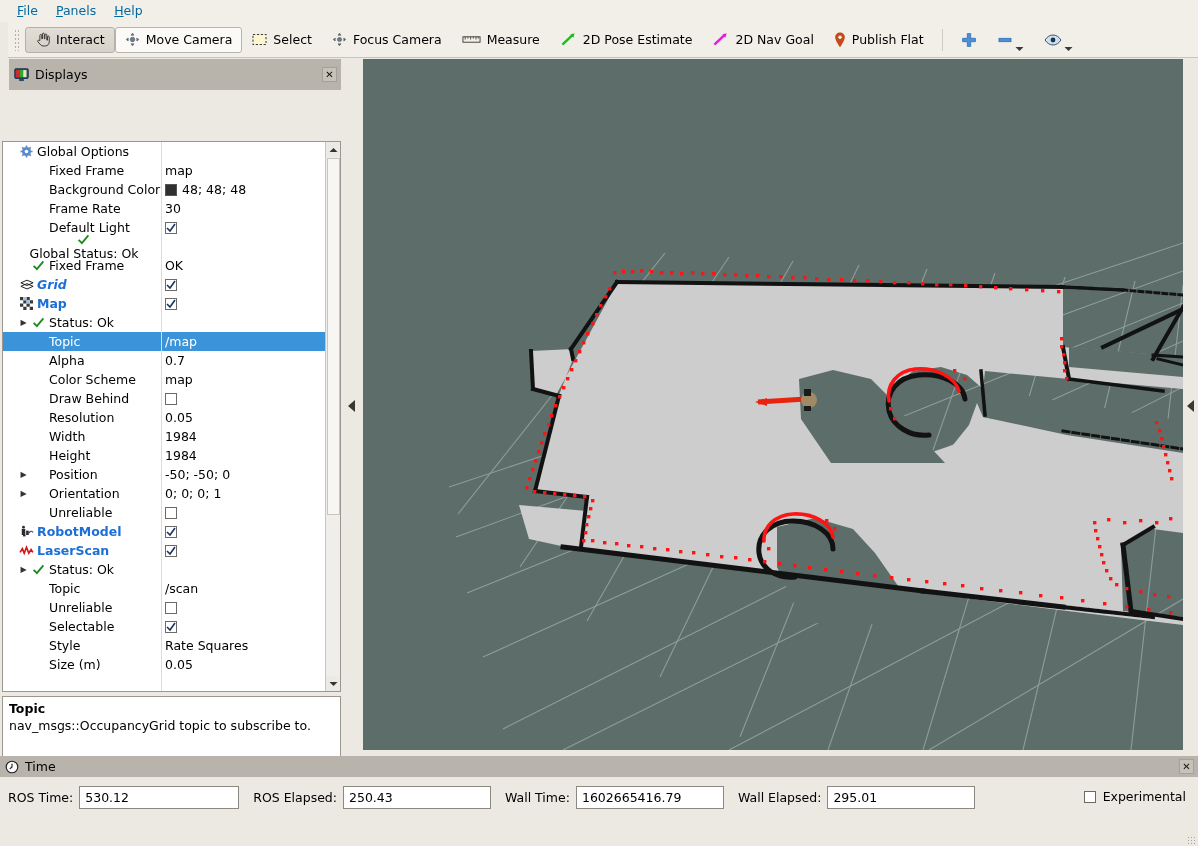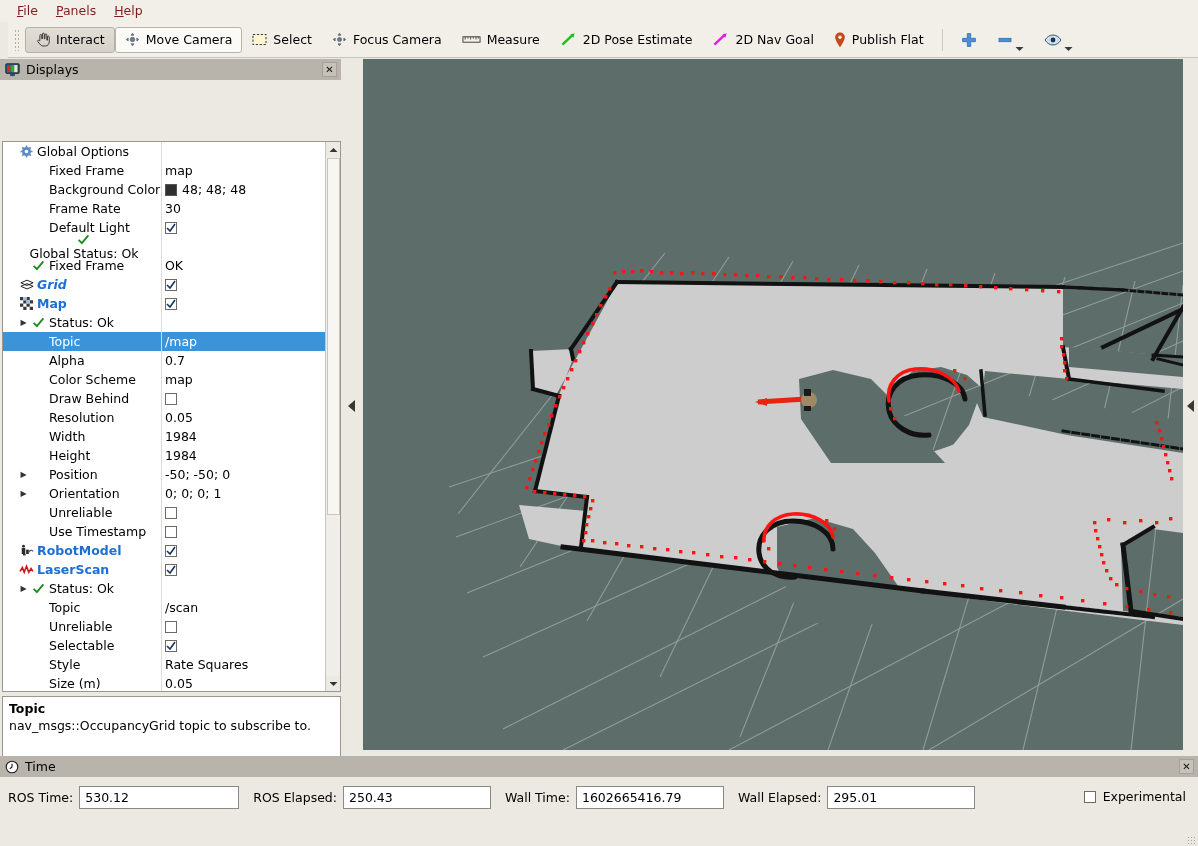--- a/index.html
+++ b/index.html
@@ -17,21 +17,21 @@
   
   #menubar {
     position: absolute; left: 0; top: 0; width: 1198px; height: 22px;
     background: #f2efe9;
     display: flex; align-items: center;
     padding-left: 8px;
   }
   .menu-item {
     padding: 2px 9px 3px 9px;
     font-size: 12.5px;
-    color: #7f1d1d;
+    color: #0369a1;
     cursor: default;
   }
   .menu-item u { text-decoration: underline; }
 
   
   #toolbar {
     position: absolute; left: 0; top: 22px; width: 1198px; height: 36px;
     background: #f2efe9;
     border-bottom: 1px solid #c8c4bb;
     display: flex; align-items: center;
@@ -64,24 +64,25 @@
     width: 1px; height: 22px; background: #cfcbc2; margin: 0 8px;
   }
   .ico { display: inline-block; line-height: 0; }
 
   
   #displays-dock {
     position: absolute; left: 0; top: 59px; width: 341px; height: 694px;
     background: #ece9e3;
   }
   .dock-title {
-    height: 21px; background: #b8b4ac;
+    height: 31px; background: #b8b4ac;
     display: flex; align-items: center; gap: 6px;
     padding: 0 4px 0 5px;
     font-size: 12.5px;
+    margin-left: 9px;
   }
   .dock-title .t { flex: 1; }
   .dock-close {
     width: 15px; height: 15px;
     background: #c6c2ba; border: 1px solid #a5a199;
     display: flex; align-items: center; justify-content: center;
     font-size: 10px; line-height: 1; color: #111;
     cursor: default;
   }
 
@@ -618,30 +619,20 @@
             </div>
             <div class="colR">
               <span>0; 0; 0; 1</span>
             </div>
           </div>
           <div class="row">
             <div class="colL" style="padding-left: 14px;">
               <span class="expander"></span>
               <span class="ticon"></span>
               <span class="label">Unreliable</span>
-            </div>
-            <div class="colR">
-              <span class="check"></span>
-            </div>
-          </div>
-          <div class="row">
-            <div class="colL" style="padding-left: 14px;">
-              <span class="expander"></span>
-              <span class="ticon"></span>
-              <span class="label">Use Timestamp</span>
             </div>
             <div class="colR">
               <span class="check"></span>
             </div>
           </div>
           <div class="row">
             <div class="colL" style="padding-left: 2px;">
               <span class="expander"></span>
               <span class="ticon">
                 <svg width="14" height="13" viewBox="0 0 16 14">

